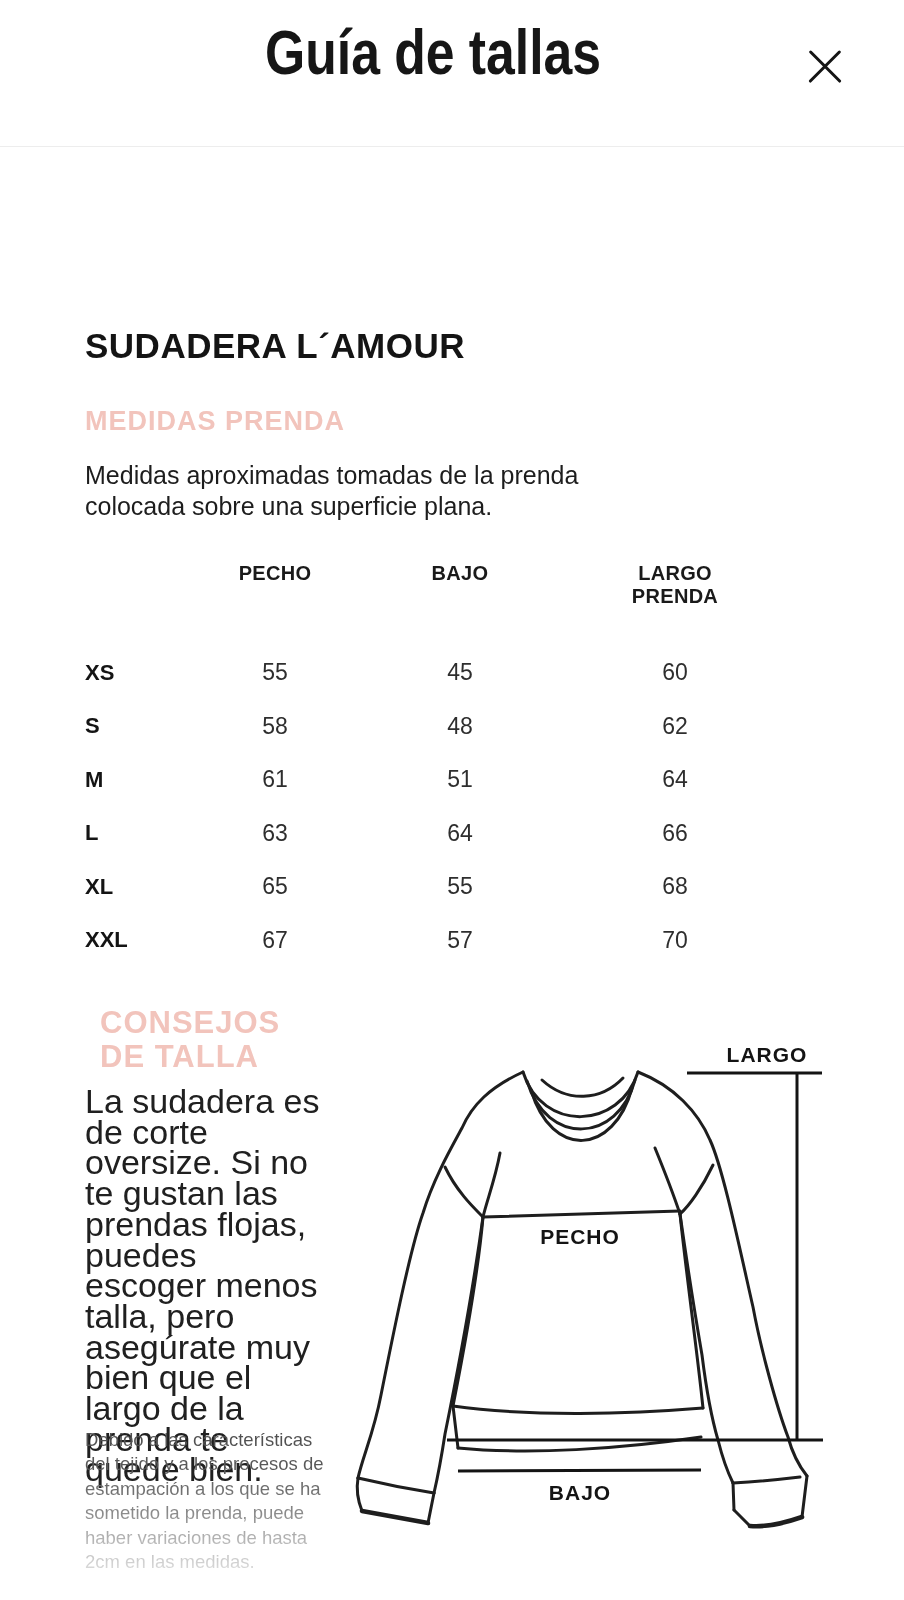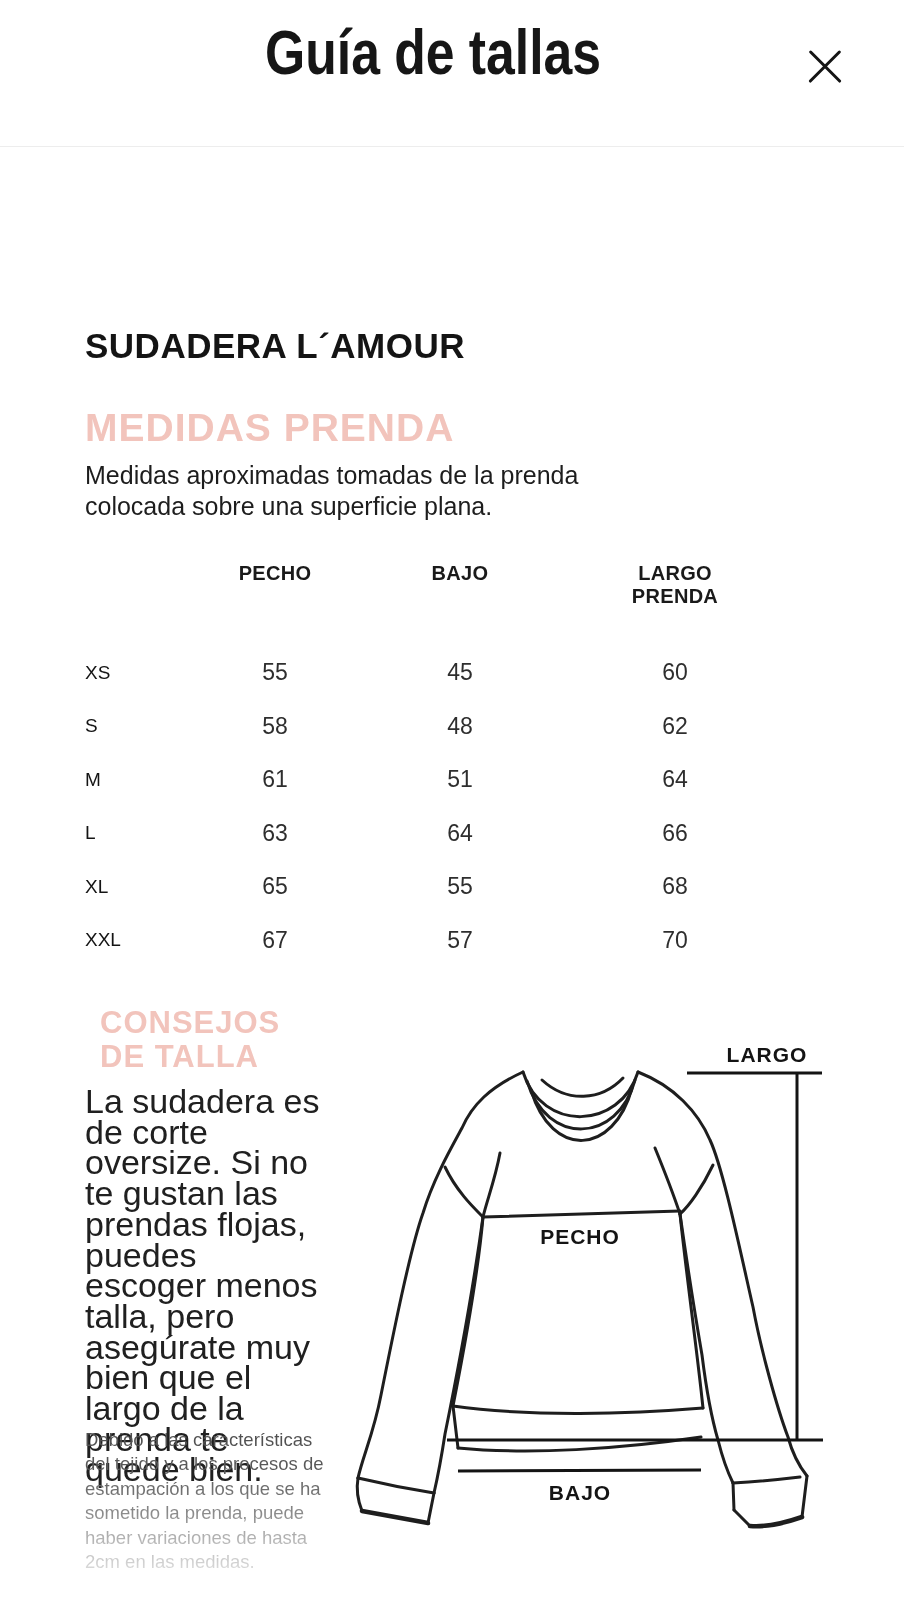--- a/index.html
+++ b/index.html
@@ -17,32 +17,32 @@
     position:absolute;top:40px;right:52px;width:54px;height:54px;cursor:pointer;background:transparent;border:none;padding:0;
   }
   .close-btn .bar{position:absolute;left:5px;top:25px;width:44px;height:3.4px;background:#141414;border-radius:2px;}
   .close-btn .bar.b1{transform:rotate(45deg);}
   .close-btn .bar.b2{transform:rotate(-45deg);}
   .header-divider{position:absolute;top:146px;left:0;width:904px;height:1px;background:#ededed;}
 
   
   .product-name{position:absolute;left:85px;top:326px;font-size:35px;font-weight:700;letter-spacing:.5px;color:#141414;}
   .sec-heading{font-weight:700;color:#F2C4BC;letter-spacing:1px;}
-  .medidas-heading{position:absolute;left:85px;top:406px;font-size:39px;}
+  .medidas-heading{position:absolute;left:85px;top:406px;font-size:27px;}
   .medidas-desc{position:absolute;left:85px;top:460px;width:585px;font-size:25px;line-height:31px;color:#1d1d1d;}
 
   
   .size-table{position:absolute;left:85px;top:562px;width:700px;}
   .tr{display:grid;grid-template-columns:110px 160px 210px 220px;align-items:center;}
   .thead{align-items:start;height:84px;}
   .th{font-size:20px;font-weight:700;color:#1a1a1a;text-align:center;line-height:23px;letter-spacing:.3px;}
   .th.hdr-narrow{max-width:120px;justify-self:center;}
   .tbody .tr{height:53.5px;}
   .td{font-size:23px;color:#2e2e2e;text-align:center;}
-  .td.size{font-size:19px;font-weight:400;color:#141414;text-align:left;}
+  .td.size{font-size:22px;font-weight:700;color:#141414;text-align:left;}
 
   
   .consejos-heading{position:absolute;left:85px;top:1006px;font-size:31px;line-height:34px;margin-left:15px;}
   .consejos-body{position:absolute;left:85px;top:1086px;width:240px;font-size:34px;line-height:30.7px;color:#202020;}
   .consejos-note{
     position:absolute;left:85px;top:1428px;width:252px;font-size:18.5px;line-height:24.4px;
     color:#8a8a8a;
     background:linear-gradient(180deg,#4d4d4d 0%,#5a5a5a 30%,#8a8a8a 58%,#bcbcbc 80%,#dedede 100%);
     -webkit-background-clip:text;background-clip:text;-webkit-text-fill-color:transparent;
   }

